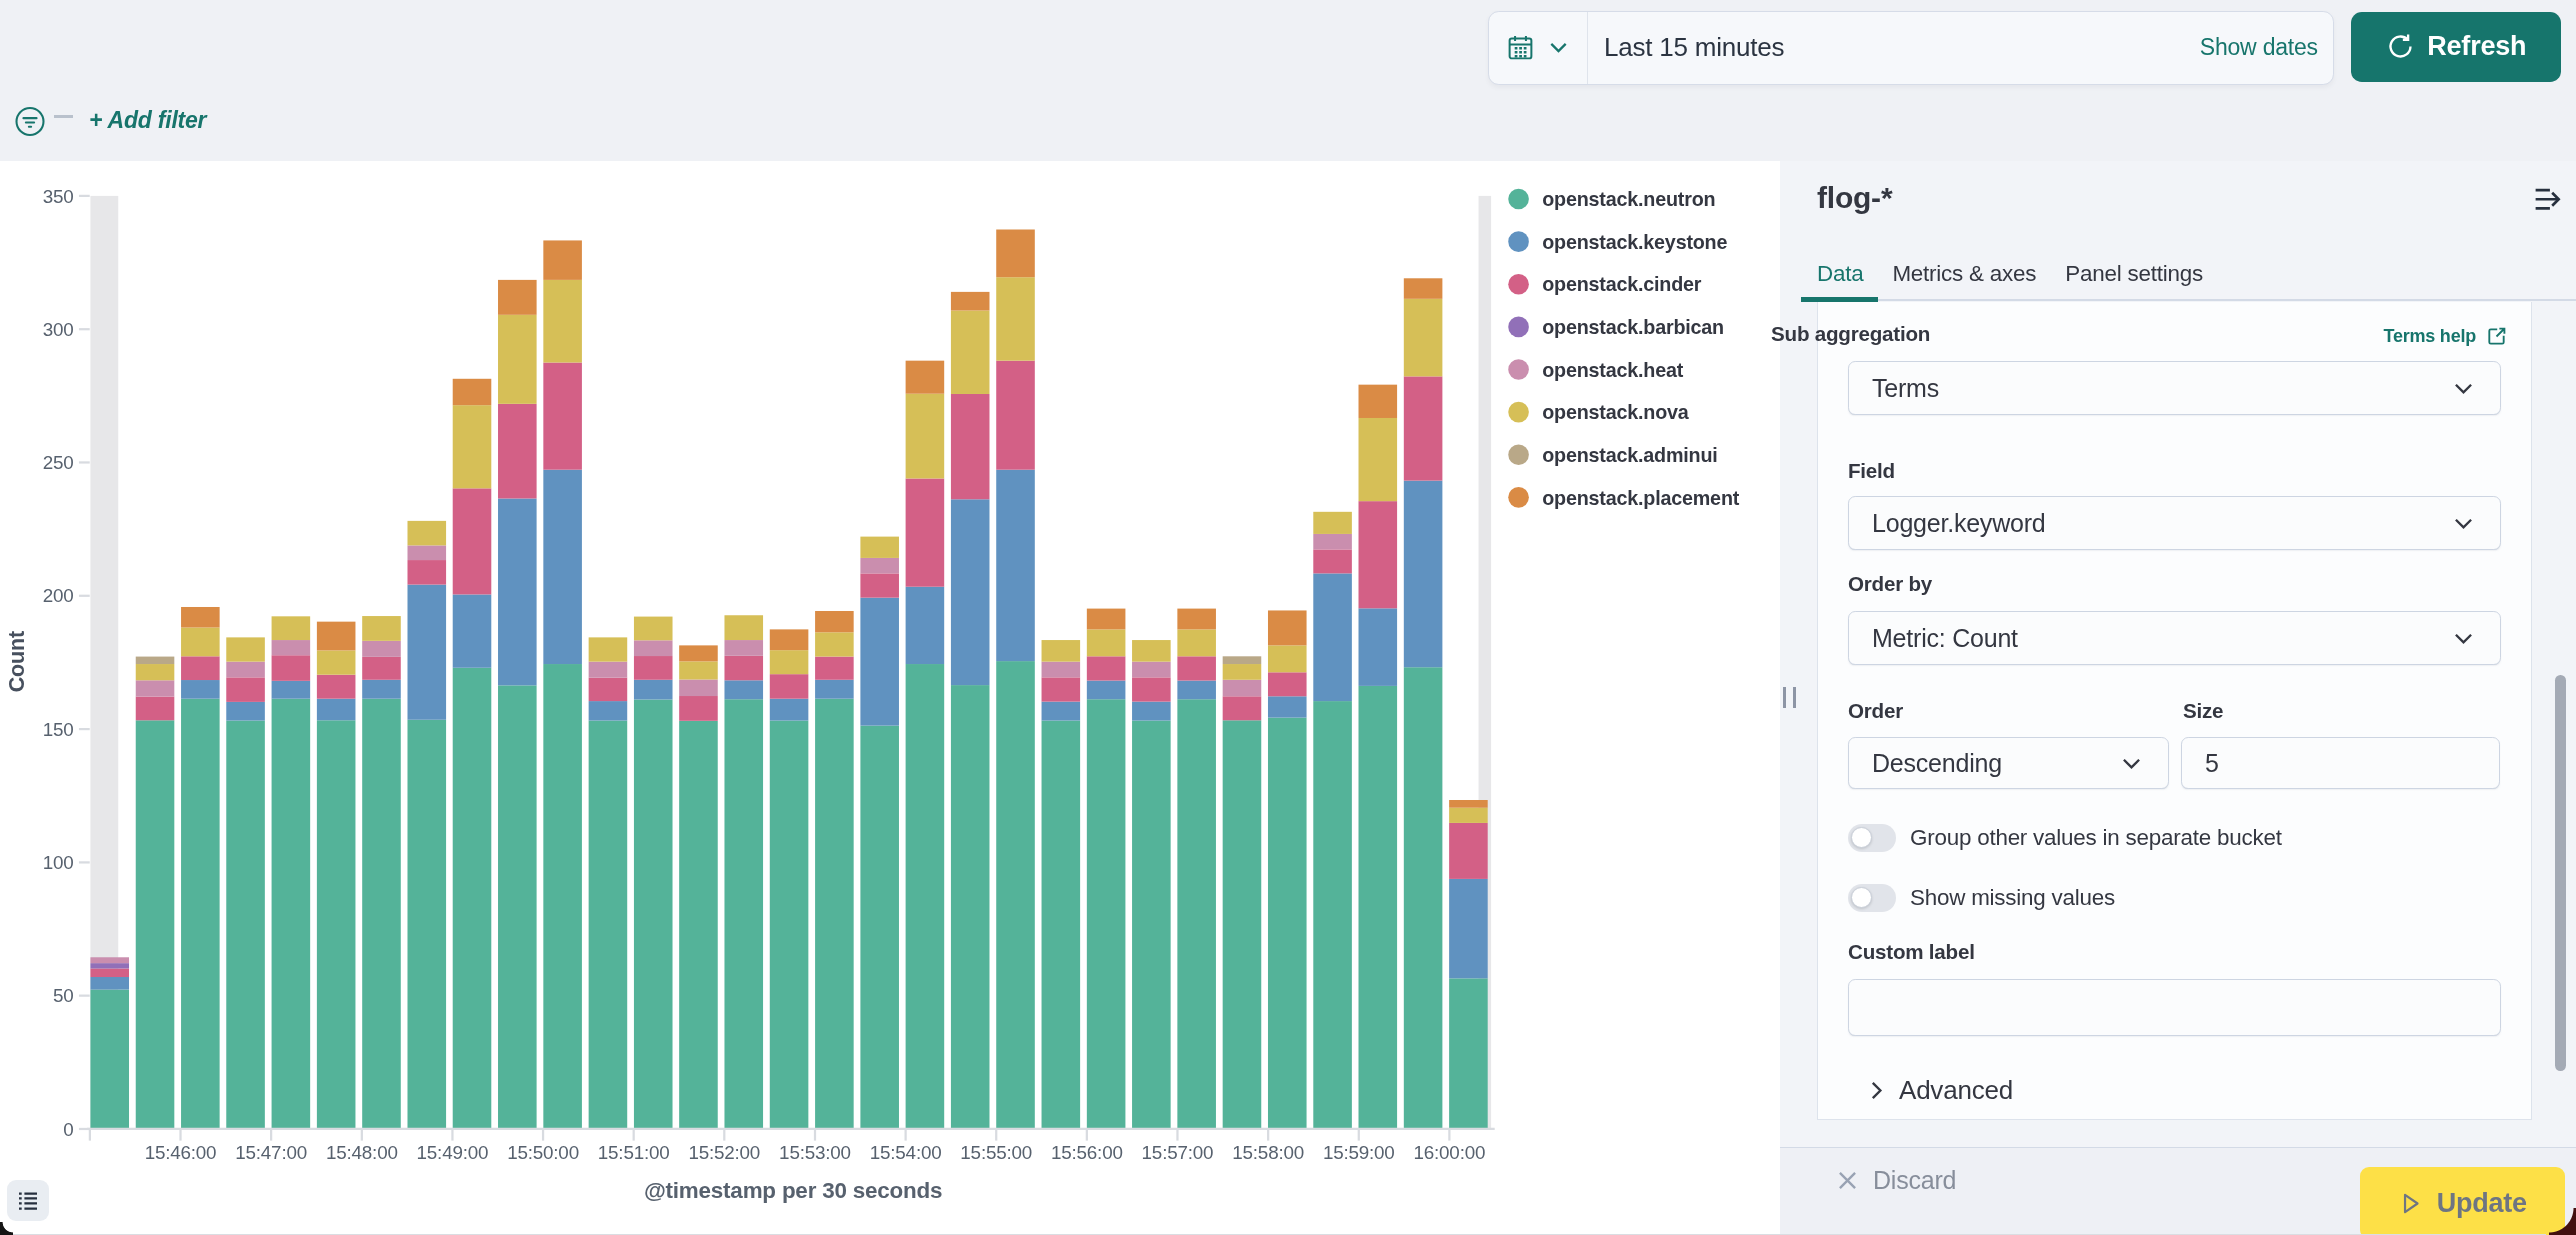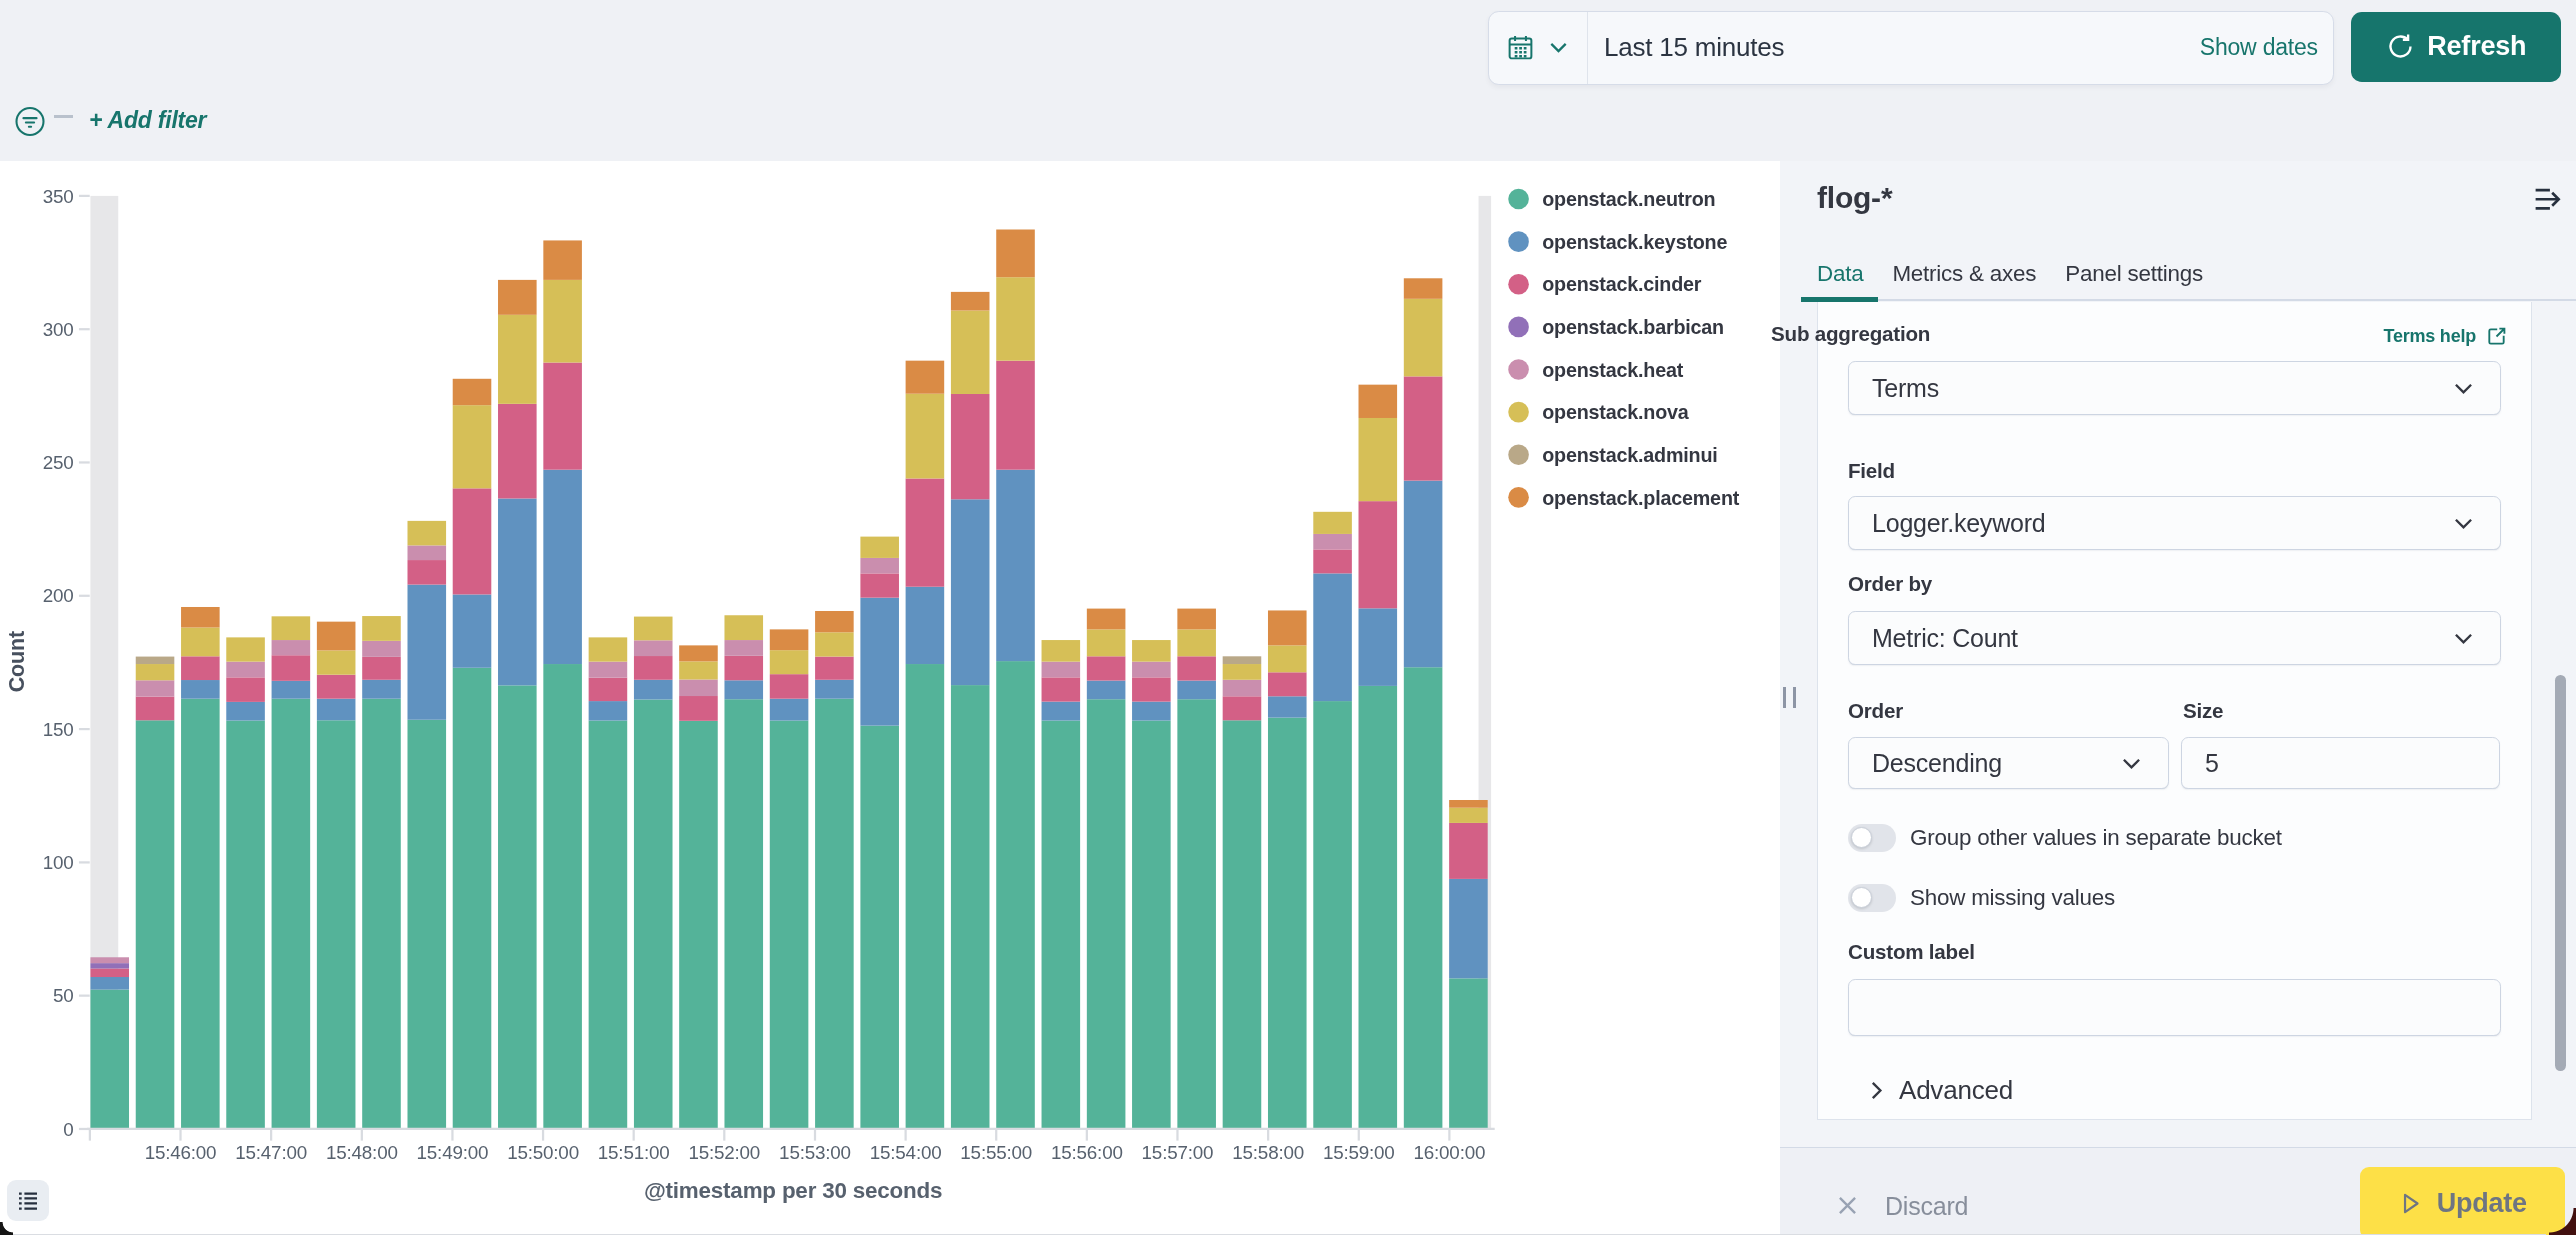--- a/index.html
+++ b/index.html
@@ -44,21 +44,21 @@
   box-shadow: 0 1.8px 1.8px -1.8px rgba(152,162,179,0.5); }
 .sel .tx { flex:1; }
 .termshelp { position:absolute; left:2296px; top:325px; width:212px; text-align:right; color:#17756c; font-weight:bold; font-size:18px; display:flex; align-items:center; justify-content:flex-end; gap:9px;}
 .toggle { position:absolute; width:48px; height:28px; border-radius:14.4px; background:#e1e4ea; }
 .knob { position:absolute; left:2.7px; top:2.7px; width:22.4px; height:22.4px; border-radius:50%;
   background:#fff; border:0.9px solid #c9cfd9; box-shadow:0 0.9px 2.7px rgba(0,0,0,0.15); width:21.5px; height:21.5px; }
 .tlabel { position:absolute; font-size:22.4px; color:#343741; }
 .adv { position:absolute; left:1863px; top:1075px; font-size:26px; color:#343741; display:flex; align-items:center; gap:9px;text-align:right;}
 .footer { position:absolute; left:1780px; top:1147px; width:796px; height:89px; background:#eef0f5;
   border-top:1.8px solid #d3dae6; border-radius:0 0 21.5px 0; z-index:2;}
-.discard { position:absolute; left:54px; top:44px; color:#878e9b; font-size:25px; display:flex; gap:24px;}
+.discard { position:absolute; left:54px; top:18px; color:#878e9b; font-size:25px; display:flex; align-items:center; gap:12px;}
 .updbtn { position:absolute; left:580px; top:19px; width:205px; height:72px; background:#fde047; border-radius:9px;
   color:#6e7582; font-weight:bold; font-size:27px; display:flex; align-items:center; justify-content:center; gap:13.5px; }
 .sbar { position:absolute; left:2555px; top:675px; width:10.8px; height:396px; background:#a4aab5; border-radius:5.4px; z-index:4;}
 .resizer { position:absolute; left:1783px; top:687px; width:12.6px; height:20.6px;
   border-left:3.6px solid #8d95a5; border-right:3.6px solid #8d95a5; }
 .legbtn { position:absolute; left:7.2px; top:1019px; width:42px; height:41px; background:#e9edf2; border-radius:9px;
   display:flex; align-items:center; justify-content:center; z-index:6; }
 </style>
 </head>
 <body>

